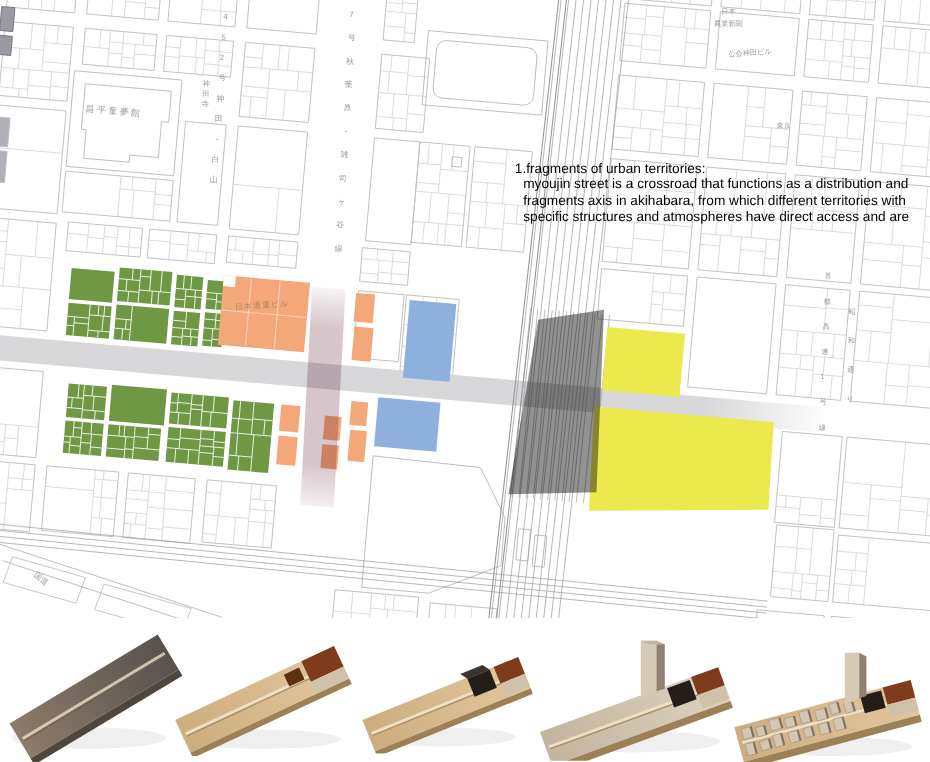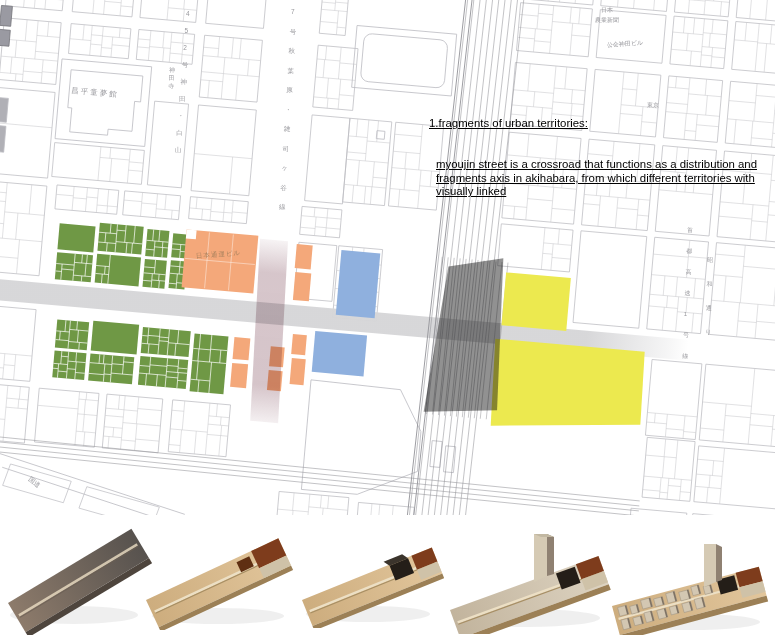--- a/index.html
+++ b/index.html
@@ -1,21 +1,21 @@
 <!DOCTYPE html>
 <html style="--t-green: #6f9845; --t-orange: #f4a87a; --t-blue: #8fb0de; --t-yellow: #ece94f; --t-station_dark: #474747; --t-myoujin_band: #c7b0b7; --t-main_street_band: #d6d6d8; --m-plank_gray_1: #8d7b6b; --m-plank_gray_2: #57524e; --m-plank_tan_1: #cdad7e; --m-plank_tan_2: #e2c69c; --m-plank_graytan_1: #c2b49d; --m-plank_graytan_2: #ddd3c1; --m-edge_tan: #9c8056; --m-edge_gray: #4e453d; --m-groove: #ecdfc4; --m-groove_shadow: #a78e63; --m-block_black: #241e18; --m-block_black_top: #3b342c; --m-block_brown: #7e3c1c; --m-block_darkbrown: #5f2f12; --m-block_beige: #cfc2a8; --m-wall_light: #d5cab4; --m-wall_dark: #8f8172; --m-fabric: #d3c7b2; --m-fabric_shadow: #6b5f52; --m-photo_shadow: #e4e4e4;"><head>
 <meta charset="utf-8">
 <style>
   html,body{margin:0;padding:0;background:#fff;}
   .page{position:relative;width:775px;height:635px;background:#fff;overflow:hidden;
         font-family:"Liberation Sans",sans-serif;}
   .map-wrap{position:absolute;left:0;top:0;width:775px;height:515px;}
-  .annotation{position:absolute;left:429px;top:117px;width:340px;color:#000;
-              font-size:11.4px;line-height:13.4px;text-decoration:underline;}
-  .annotation .a-body{padding-left:7px;margin-top:28px;}
+  .annotation{position:absolute;left:429px;top:135px;width:340px;color:#000;
+              font-size:11.4px;line-height:13.4px;}
+  .annotation .a-body{padding-left:7px;}
   .models{position:absolute;left:0;top:510px;width:775px;height:125px;}
   .models svg{position:absolute;}
   text{font-family:"Liberation Sans",sans-serif;}
 </style>
 </head>
 <body>
 
 <div class="page">
 
   <div class="map-wrap">
@@ -120,21 +120,21 @@
           <text x="707" y="262" font-size="6" fill="#98989d"><tspan x="707.0" y="262.0">昭</tspan><tspan x="706.4" y="286.0">和</tspan><tspan x="705.8" y="310.0">通</tspan><tspan x="705.2" y="334.0">り</tspan></text>
         </g>
     </svg>
   </div>
 
   <div class="annotation">
     <div class="a-title">1.fragments of urban territories:</div>
     <div class="a-body">
       <div>myoujin street is a crossroad that functions as a distribution and</div>
       <div>fragments axis in akihabara, from which different territories with</div>
-      <div>visually linked</div>
+      <div>specific structures and atmospheres have direct access and are</div>
     </div>
   </div>
 
   <div class="models">
 
     <svg style="left:2px;top:5px" width="150" height="120" aria-label="study model 1: bare site plank">
       <defs>
         <linearGradient id="mg1" x1="0" y1="0" x2="1" y2="0">
           <stop offset="0" style="stop-color:var(--m-plank_gray_1)"></stop>
             <stop offset="1" style="stop-color:var(--m-plank_gray_2)"></stop>

